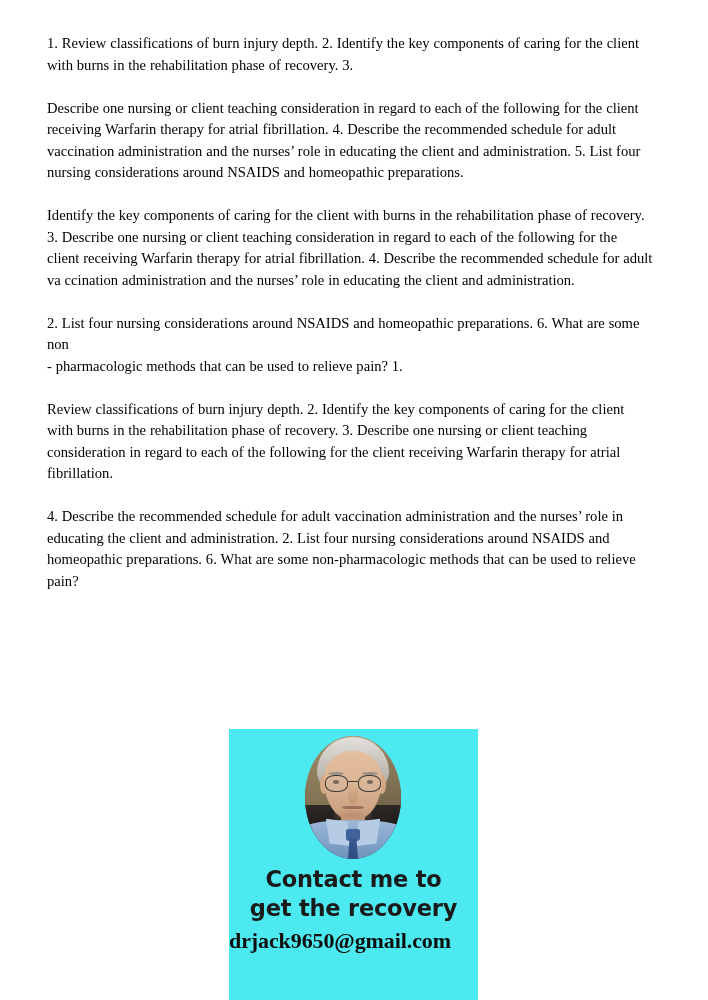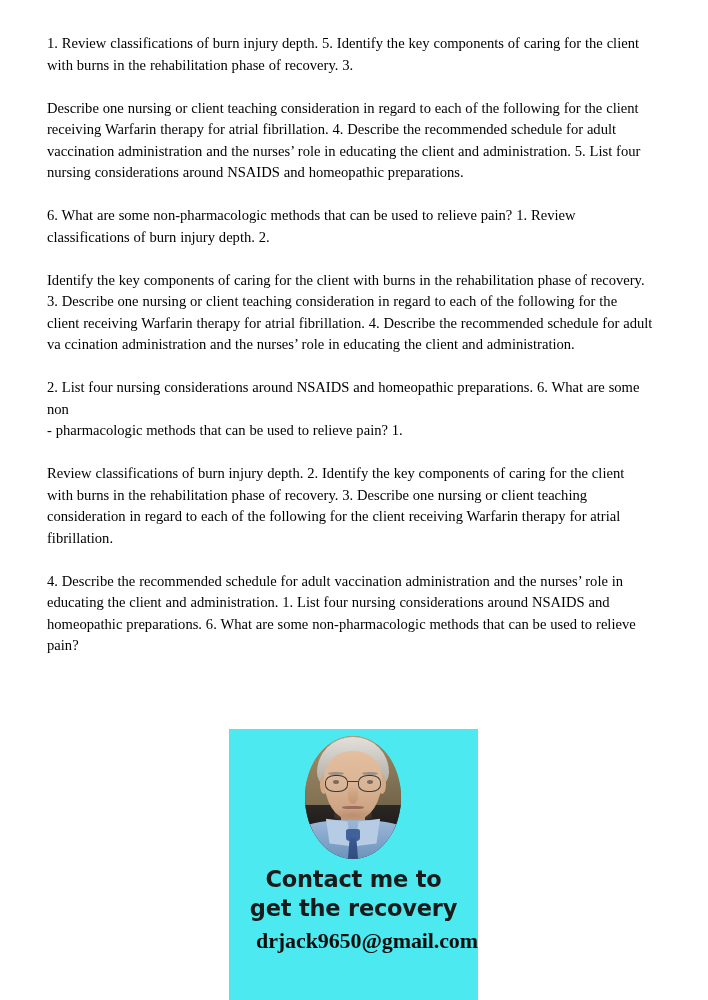--- a/index.html
+++ b/index.html
@@ -192,43 +192,42 @@
     color: #1a1a1a;
     letter-spacing: -0.2px;
   }
   #card-heading .line { display: block; }
 
   #card-email {
     position: absolute;
     left: 0;
     top: 198px;
     width: 249px;
-    text-align: right;
+    text-align: left;
     font-family: "Liberation Serif", "DejaVu Serif", serif;
     font-weight: bold;
     font-size: 22px;
     line-height: 27px;
     color: #0d0d0d;
     letter-spacing: -0.1px;
   }
 </style>
 </head>
 <body>
 
 <div id="page">
 
   <div id="doc-body">
-    <p class="para">1. Review classifications of burn injury depth. 5. Identify the key components of caring for the client with burns in the rehabilitation phase of recovery. 3.</p>
+    <p class="para">1. Review classifications of burn injury depth. 2. Identify the key components of caring for the client with burns in the rehabilitation phase of recovery. 3.</p>
     <p class="para">Describe one nursing or client teaching consideration in regard to each of the following for the client receiving Warfarin therapy for atrial fibrillation. 4. Describe the recommended schedule for adult vaccination administration and the nurses’ role in educating the client and administration. 5. List four nursing considerations around NSAIDS and homeopathic preparations.</p>
-    <p class="para">6. What are some non-pharmacologic methods that can be used to relieve pain? 1. Review classifications of burn injury depth. 2.</p>
     <p class="para">Identify the key components of caring for the client with burns in the rehabilitation phase of recovery. 3. Describe one nursing or client teaching consideration in regard to each of the following for the client receiving Warfarin therapy for atrial fibrillation. 4. Describe the recommended schedule for adult va ccination administration and the nurses’ role in educating the client and administration.</p>
     <p class="para">2. List four nursing considerations around NSAIDS and homeopathic preparations. 6. What are some non
 - pharmacologic methods that can be used to relieve pain? 1.</p>
     <p class="para">Review classifications of burn injury depth. 2. Identify the key components of caring for the client with burns in the rehabilitation phase of recovery. 3. Describe one nursing or client teaching consideration in regard to each of the following for the client receiving Warfarin therapy for atrial fibrillation.</p>
-    <p class="para">4. Describe the recommended schedule for adult vaccination administration and the nurses’ role in educating the client and administration. 1. List four nursing considerations around NSAIDS and homeopathic preparations. 6. What are some non-pharmacologic methods that can be used to relieve pain?</p>
+    <p class="para">4. Describe the recommended schedule for adult vaccination administration and the nurses’ role in educating the client and administration. 2. List four nursing considerations around NSAIDS and homeopathic preparations. 6. What are some non-pharmacologic methods that can be used to relieve pain?</p>
   </div>
 
   <div id="contact-card" style="background: rgb(76, 234, 240);">
 
     <div id="portrait-wrap">
       <div id="portrait">
         <div class="photo-layer wall-mid"></div>
         <div class="photo-layer wall-left"></div>
         <div class="photo-layer wall-right"></div>
         <div class="photo-layer chair-back"></div>

